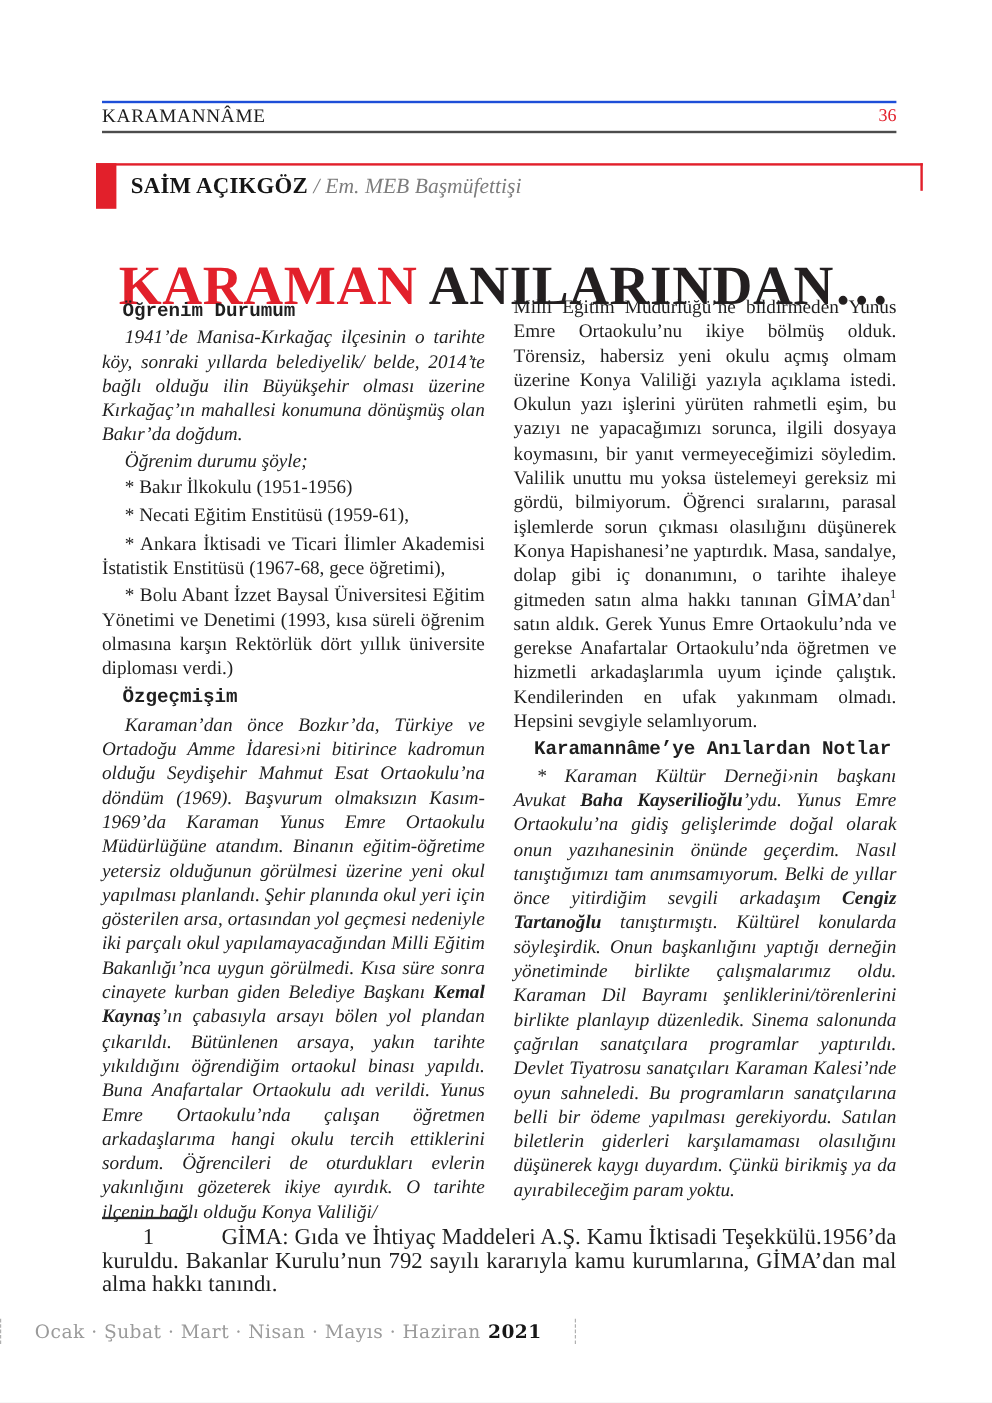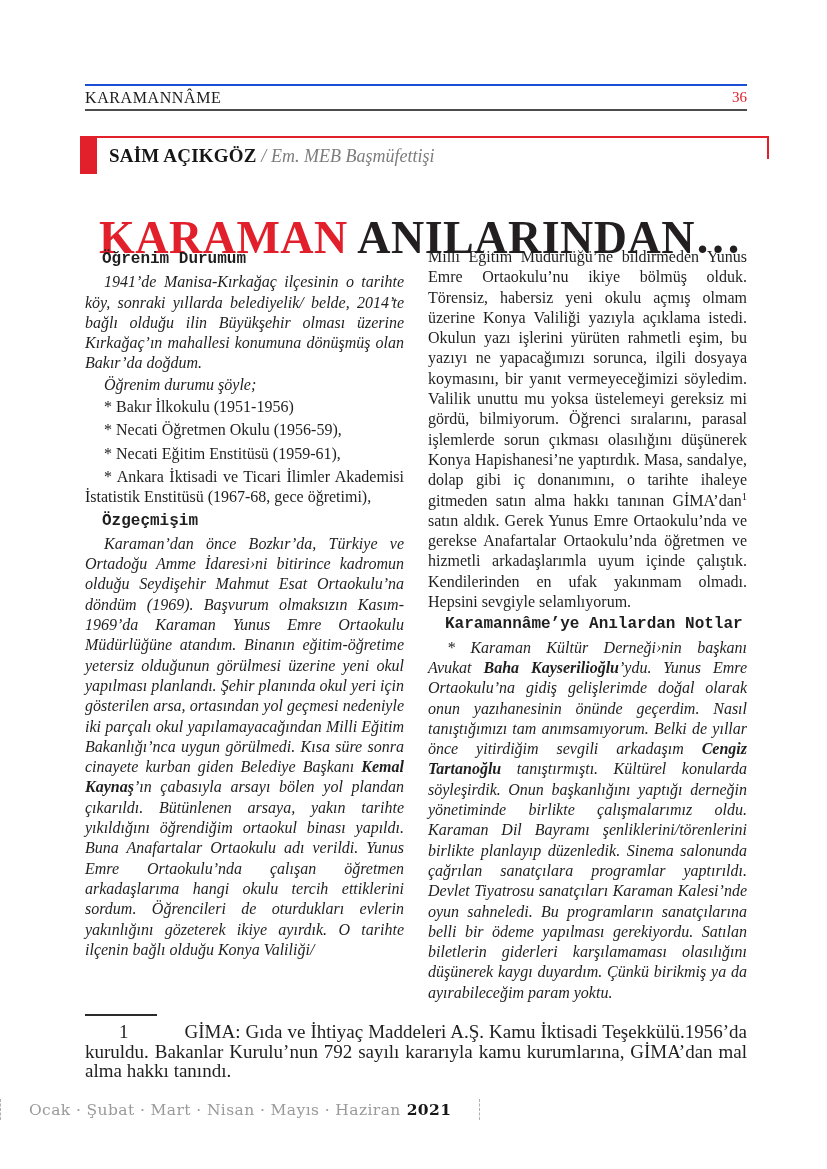--- a/index.html
+++ b/index.html
@@ -91,23 +91,23 @@
   </div>
 
   <h1 class="title"><span class="t-red">KARAMAN</span><span class="t-black"> ANILARINDAN…</span></h1>
 
   <div class="columns">
     <div class="col">
         <p class="par heading"><span class="b">Öğrenim Durumum</span></p>
         <p class="par body"><span>1941’de Manisa-Kırkağaç ilçesinin o tarihte köy, sonraki yıllarda belediyelik/ belde, 2014’te bağlı olduğu ilin Büyükşehir olması üzerine Kırkağaç’ın mahallesi konumuna dönüşmüş olan Bakır’da doğdum.</span></p>
         <p class="par body"><span>Öğrenim durumu şöyle;</span></p>
         <p class="par item"><span>* Bakır İlkokulu (1951-1956)</span></p>
-        <p class="par item"><span>* Necati Öğretmen Okulu (1956-59),</span></p>
         <p class="par item"><span>* Necati Eğitim Enstitüsü (1959-61),</span></p>
         <p class="par item"><span>* Ankara İktisadi ve Ticari İlimler Akademisi İstatistik Enstitüsü (1967-68, gece öğretimi),</span></p>
+        <p class="par item"><span>* Bolu Abant İzzet Baysal Üniversitesi Eğitim Yönetimi ve Denetimi (1993, kısa süreli öğrenim olmasına karşın Rektörlük dört yıllık üniversite diploması verdi.)</span></p>
         <p class="par heading"><span class="b">Özgeçmişim</span></p>
         <p class="par body"><span>Karaman’dan önce Bozkır’da, Türkiye ve Ortadoğu Amme İdaresi›ni bitirince kadromun olduğu Seydişehir Mahmut Esat Ortaokulu’na döndüm (1969). Başvurum olmaksızın Kasım-1969’da Karaman Yunus Emre Ortaokulu Müdürlüğüne atandım. Binanın eğitim-öğretime yetersiz olduğunun görülmesi üzerine yeni okul yapılması planlandı. Şehir planında okul yeri için gösterilen arsa, ortasından yol geçmesi nedeniyle iki parçalı okul yapılamayacağından Milli Eğitim Bakanlığı’nca uygun görülmedi. Kısa süre sonra cinayete kurban giden Belediye Başkanı </span><span class="b">Kemal Kaynaş</span><span>’ın çabasıyla arsayı bölen yol plandan çıkarıldı. Bütünlenen arsaya, yakın tarihte yıkıldığını öğrendiğim ortaokul binası yapıldı. Buna Anafartalar Ortaokulu adı verildi. Yunus Emre Ortaokulu’nda çalışan öğretmen arkadaşlarıma hangi okulu tercih ettiklerini sordum. Öğrencileri de oturdukları evlerin yakınlığını gözeterek ikiye ayırdık. O tarihte ilçenin bağlı olduğu Konya Valiliği/</span></p>
       </div>
     <div class="col">
         <p class="par body-noindent" style="text-indent: 0px;"><span>Milli Eğitim Müdürlüğü’ne bildirmeden Yunus Emre Ortaokulu’nu ikiye bölmüş olduk. Törensiz, habersiz yeni okulu açmış olmam üzerine Konya Valiliği yazıyla açıklama istedi. Okulun yazı işlerini yürüten rahmetli eşim, bu yazıyı ne yapacağımızı sorunca, ilgili dosyaya koymasını, bir yanıt vermeyeceğimizi söyledim. Valilik unuttu mu yoksa üstelemeyi gereksiz mi gördü, bilmiyorum. Öğrenci sıralarını, parasal işlemlerde sorun çıkması olasılığını düşünerek Konya Hapishanesi’ne yaptırdık. Masa, sandalye, dolap gibi iç donanımını, o tarihte ihaleye gitmeden satın alma hakkı tanınan GİMA’dan</span><sup>1</sup><span> satın aldık. Gerek Yunus Emre Ortaokulu’nda ve gerekse Anafartalar Ortaokulu’nda öğretmen ve hizmetli arkadaşlarımla uyum içinde çalıştık. Kendilerinden en ufak yakınmam olmadı. Hepsini sevgiyle selamlıyorum.</span></p>
         <p class="par heading"><span class="b">Karamannâme’ye Anılardan Notlar</span></p>
         <p class="par body"><span>* Karaman Kültür Derneği›nin başkanı Avukat </span><span class="b">Baha Kayserilioğlu</span><span>’ydu. Yunus Emre Ortaokulu’na gidiş gelişlerimde doğal olarak onun yazıhanesinin önünde geçerdim. Nasıl tanıştığımızı tam anımsamıyorum. Belki de yıllar önce yitirdiğim sevgili arkadaşım </span><span class="b">Cengiz Tartanoğlu</span><span> tanıştırmıştı. Kültürel konularda söyleşirdik. Onun başkanlığını yaptığı derneğin yönetiminde birlikte çalışmalarımız oldu. Karaman Dil Bayramı şenliklerini/törenlerini birlikte planlayıp düzenledik. Sinema salonunda çağrılan sanatçılara programlar yaptırıldı. Devlet Tiyatrosu sanatçıları Karaman Kalesi’nde oyun sahneledi. Bu programların sanatçılarına belli bir ödeme yapılması gerekiyordu. Satılan biletlerin giderleri karşılamaması olasılığını düşünerek kaygı duyardım. Çünkü birikmiş ya da ayırabileceğim param yoktu.</span></p>
       </div>
   </div>
 

